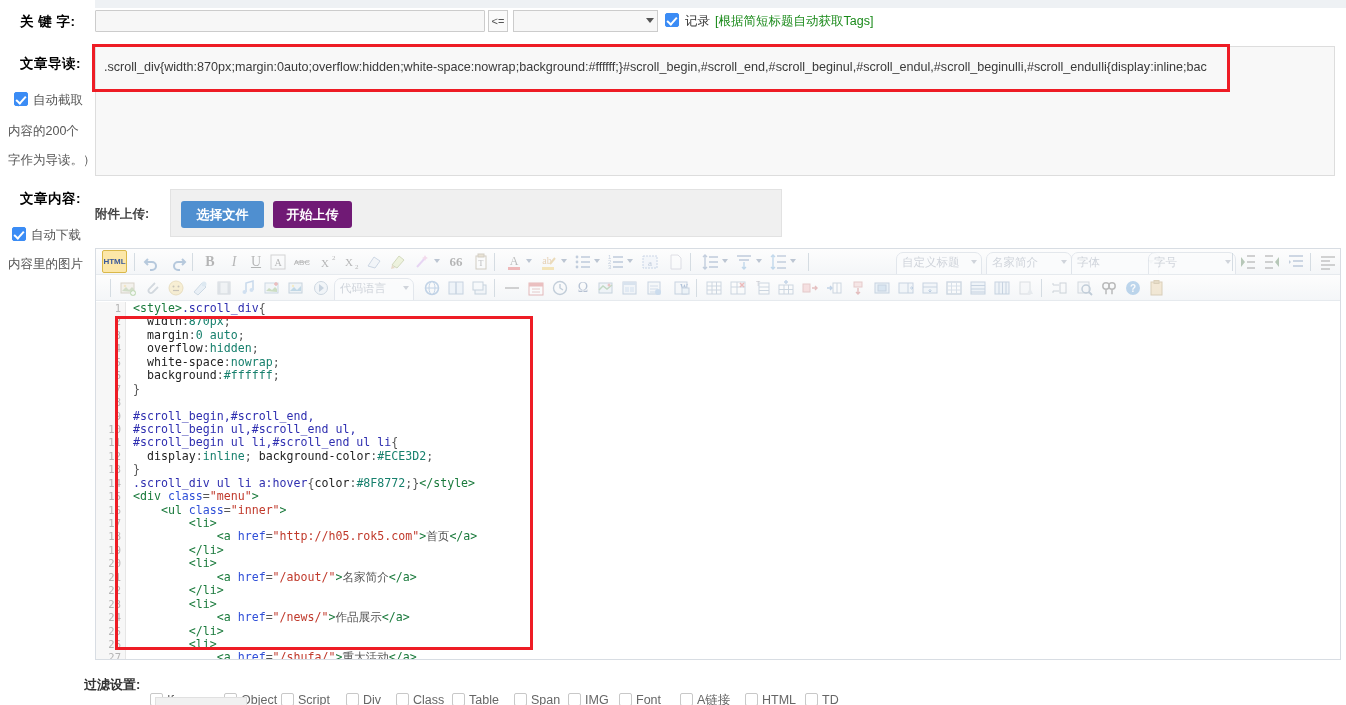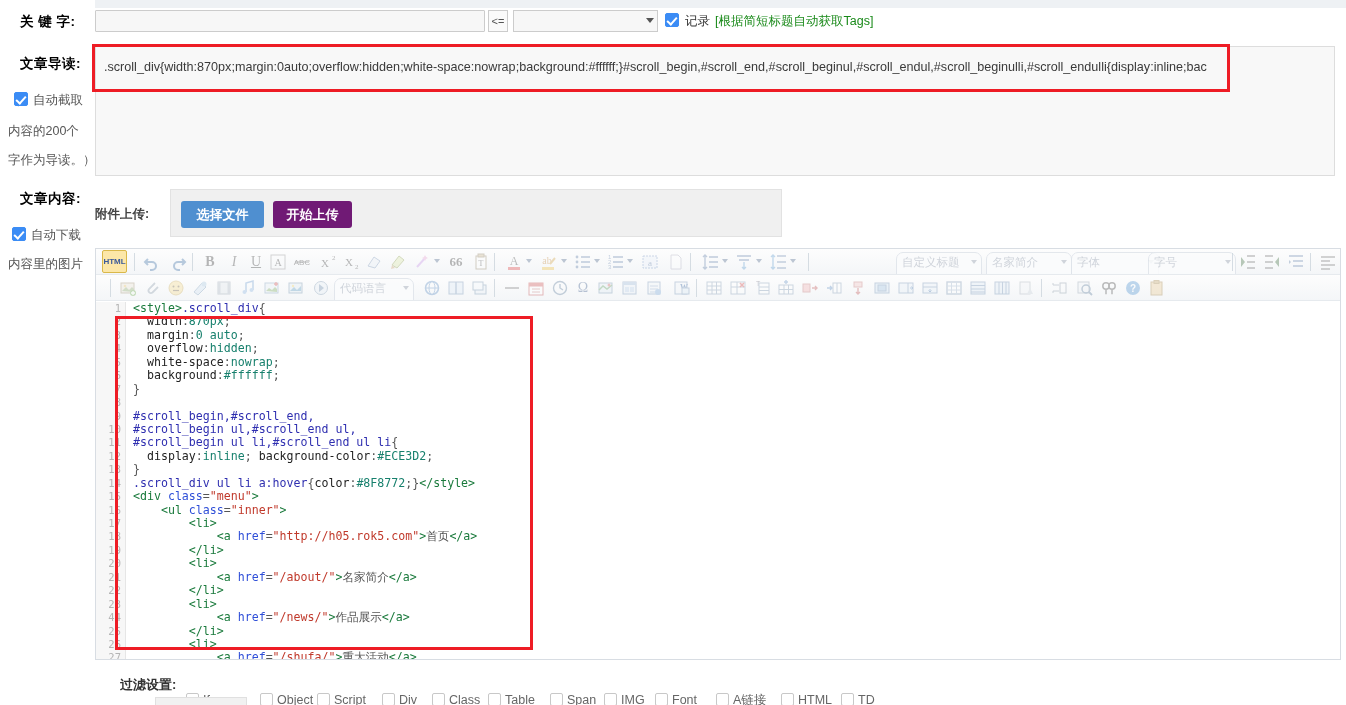--- a/index.html
+++ b/index.html
@@ -163,21 +163,21 @@
   .t-prop { color:#222222; }
   .t-val  { color:#17806d; }
   .t-punc { color:#555555; }
   .t-txt  { color:#555555; }
   .redbox-code {
     position:absolute; left:115px; top:316px; width:418px; height:334px;
     border:3px solid #ee1c25; pointer-events:none; z-index:30;
   }
 
   
-  #filterrow { position:absolute; left:0; top:668px; width:1218px; height:37px;margin-left:36px; }
+  #filterrow { position:absolute; left:0; top:668px; width:1218px; height:37px; }
   #filter-label { position:absolute; left:84px; top:8px; font-weight:bold; font-size:13px; color:#333; }
   .fchk { position:absolute; top:24px; }
   .fchk .box {
     display:inline-block; width:13px; height:13px; border:1px solid #c8c8c8;
     background:#fff; border-radius:2px; vertical-align:-2px;
   }
   .fchk .txt { font-size:12.5px; color:#666; margin-left:4px; }
   #filter-underbox {
     position:absolute; left:155px; top:697px; width:92px; height:14px;
     background:#f1f1f1; border:1px solid #e0e0e0;
@@ -717,21 +717,21 @@
           <div>14</div>
           <div>15</div>
           <div>16</div>
           <div>17</div>
           <div>18</div>
           <div>19</div>
           <div>20</div>
           <div>21</div>
           <div>22</div>
           <div>23</div>
-          <div>44</div>
+          <div>24</div>
           <div>25</div>
           <div>26</div>
           <div>27</div>
         </div>
       <div id="codelines"><div><span class="t-tag">&lt;style&gt;</span><span class="t-sel">.scroll_div</span><span class="t-punc">{</span></div><div><span class="t-prop">  width</span><span class="t-punc">:</span><span class="t-val">870px</span><span class="t-punc">;</span></div><div><span class="t-prop">  margin</span><span class="t-punc">:</span><span class="t-val">0 auto</span><span class="t-punc">;</span></div><div><span class="t-prop">  overflow</span><span class="t-punc">:</span><span class="t-val">hidden</span><span class="t-punc">;</span></div><div><span class="t-prop">  white-space</span><span class="t-punc">:</span><span class="t-val">nowrap</span><span class="t-punc">;</span></div><div><span class="t-prop">  background</span><span class="t-punc">:</span><span class="t-val">#ffffff</span><span class="t-punc">;</span></div><div><span class="t-punc">}</span></div><div>&nbsp;</div><div><span class="t-sel">#scroll_begin,#scroll_end,</span></div><div><span class="t-sel">#scroll_begin ul,#scroll_end ul,</span></div><div><span class="t-sel">#scroll_begin ul li,#scroll_end ul li</span><span class="t-punc">{</span></div><div><span class="t-prop">  display</span><span class="t-punc">:</span><span class="t-val">inline</span><span class="t-punc">; </span><span class="t-prop">background-color</span><span class="t-punc">:</span><span class="t-val">#ECE3D2</span><span class="t-punc">;</span></div><div><span class="t-punc">}</span></div><div><span class="t-sel">.scroll_div ul li a:hover</span><span class="t-punc">{</span><span class="t-prop">color</span><span class="t-punc">:</span><span class="t-val">#8F8772</span><span class="t-punc">;}</span><span class="t-tag">&lt;/style&gt;</span></div><div><span class="t-tag">&lt;div </span><span class="t-attr">class</span><span class="t-punc">=</span><span class="t-str">"menu"</span><span class="t-tag">&gt;</span></div><div><span class="t-tag">    &lt;ul </span><span class="t-attr">class</span><span class="t-punc">=</span><span class="t-str">"inner"</span><span class="t-tag">&gt;</span></div><div><span class="t-tag">        &lt;li&gt;</span></div><div><span class="t-tag">            &lt;a </span><span class="t-attr">href</span><span class="t-punc">=</span><span class="t-str">"http://h05.rok5.com"</span><span class="t-tag">&gt;</span><span class="t-txt">首页</span><span class="t-tag">&lt;/a&gt;</span></div><div><span class="t-tag">        &lt;/li&gt;</span></div><div><span class="t-tag">        &lt;li&gt;</span></div><div><span class="t-tag">            &lt;a </span><span class="t-attr">href</span><span class="t-punc">=</span><span class="t-str">"/about/"</span><span class="t-tag">&gt;</span><span class="t-txt">名家简介</span><span class="t-tag">&lt;/a&gt;</span></div><div><span class="t-tag">        &lt;/li&gt;</span></div><div><span class="t-tag">        &lt;li&gt;</span></div><div><span class="t-tag">            &lt;a </span><span class="t-attr">href</span><span class="t-punc">=</span><span class="t-str">"/news/"</span><span class="t-tag">&gt;</span><span class="t-txt">作品展示</span><span class="t-tag">&lt;/a&gt;</span></div><div><span class="t-tag">        &lt;/li&gt;</span></div><div><span class="t-tag">        &lt;li&gt;</span></div><div><span class="t-tag">            &lt;a </span><span class="t-attr">href</span><span class="t-punc">=</span><span class="t-str">"/shufa/"</span><span class="t-tag">&gt;</span><span class="t-txt">重大活动</span><span class="t-tag">&lt;/a&gt;</span></div></div>
     </div>
   </div>
 
   <div class="redbox-summary"></div>
   <div class="redbox-code"></div>

